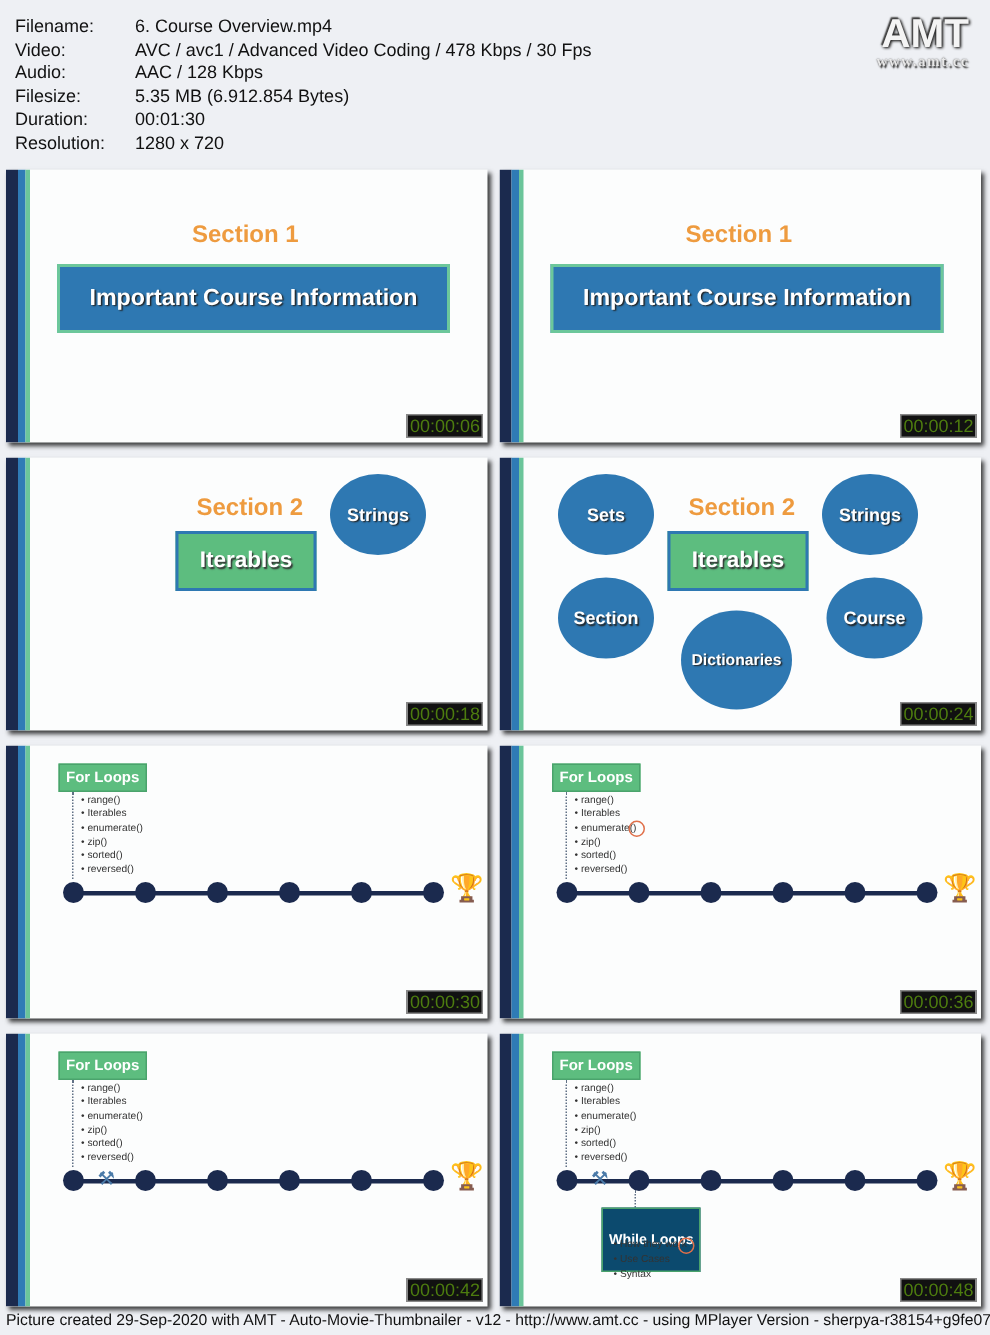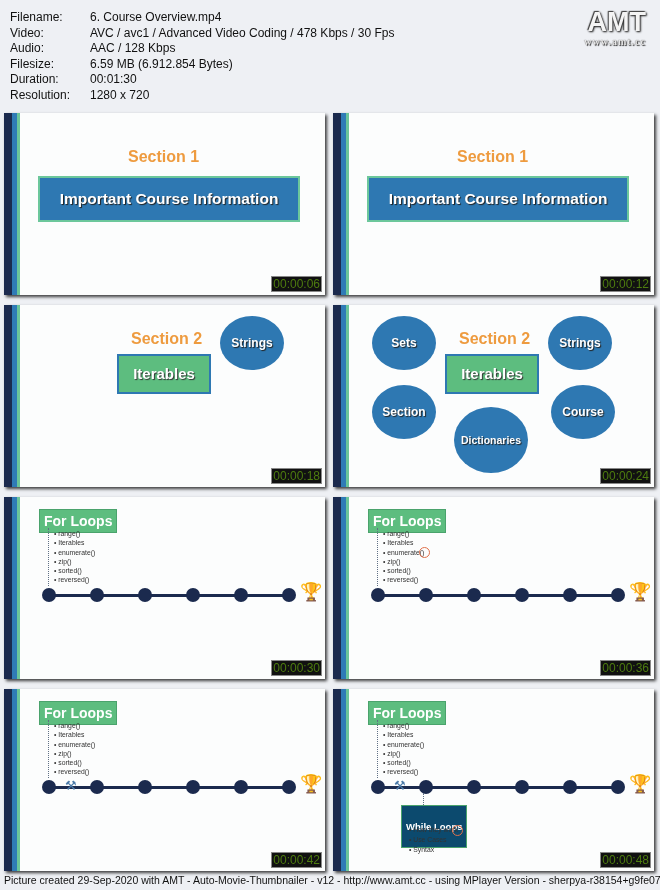--- a/index.html
+++ b/index.html
@@ -12,21 +12,21 @@
   .logo .url{font-size:10px;font-weight:bold;color:#e8e8e8;text-shadow:0 0 1px #444,1px 1px 1px #333;letter-spacing:1px;font-family:Liberation Serif, serif;}
   .thumb{position:absolute;width:321px;height:182px;background:#fcfdfd;box-shadow:2px 2px 3px rgba(0,0,0,0.75);overflow:hidden;}
   .bar1{position:absolute;left:0;top:0;bottom:0;width:8px;background:#1b2a4e;}
   .bar2{position:absolute;left:8px;top:0;bottom:0;width:5px;background:#2f7bb6;}
   .bar3{position:absolute;left:13px;top:0;bottom:0;width:3px;background:#6bc59a;}
   .ts{position:absolute;right:3px;bottom:3px;background:#111;color:#4d7c0f;font-size:12px;padding:0 1px;line-height:14px;border:1px solid #888;font-family:"Liberation Sans",sans-serif;}
   .sec{position:absolute;color:#ee9b3f;font-weight:bold;font-size:16px;}
   .bluebox{position:absolute;background:#2e78b2;border:2px solid #6cc79b;color:#fff;font-weight:bold;font-size:15.5px;text-align:center;text-shadow:1px 1px 1px #222;}
   .greenbox{position:absolute;background:#5dbd7f;border:2px solid #2e78b2;color:#fff;font-weight:bold;font-size:15px;text-align:center;text-shadow:1px 1px 1px #333;}
   .circle{position:absolute;background:#2e78b2;border-radius:50%;color:#fff;font-weight:bold;font-size:12px;display:flex;align-items:center;justify-content:center;text-shadow:1px 1px 1px #222;}
-  .fl{position:absolute;left:35px;top:12px;background:#5dbd7f;color:#fff;font-weight:bold;font-size:14px;padding:3px 4px;border:1px solid #4aa36c;}
+  .fl{position:absolute;left:35px;top:12px;background:#5dbd7f;color:#fff;font-weight:bold;font-size:10px;padding:3px 4px;border:1px solid #4aa36c;}
   .dline{position:absolute;left:44px;top:31px;height:58px;border-left:1px dotted #607085;}
   .list{position:absolute;left:50px;top:32px;font-size:6.8px;line-height:9.3px;color:#333;}
   .list div::before{content:"• ";}
   .tline{position:absolute;left:45px;top:97px;width:240px;height:3px;background:#1b2a4e;}
   .node{position:absolute;top:91px;width:14px;height:14px;border-radius:50%;background:#1b2a4e;}
   .trophy{position:absolute;left:296px;top:84px;font-size:18px;color:#e0a21b;}
   .tools{position:absolute;left:61px;top:89px;font-size:13px;color:#4a7aa8;}
   .wl{position:absolute;left:68px;top:116px;background:#0c4a6e;color:#fff;font-weight:bold;font-size:9.5px;padding:15px 4px;border:1px solid #4aa36c;}
   .wdline{position:absolute;left:90px;top:104px;height:12px;border-left:1px dotted #607085;}
   .wlist{position:absolute;left:76px;top:136px;font-size:6.8px;line-height:10px;color:#333;}
@@ -45,21 +45,21 @@
   <div class="row">
       <span class="k">Video:</span>
       <span>AVC / avc1 / Advanced Video Coding / 478 Kbps / 30 Fps</span>
     </div>
   <div class="row">
       <span class="k">Audio:</span>
       <span>AAC / 128 Kbps</span>
     </div>
   <div class="row">
       <span class="k">Filesize:</span>
-      <span>6.59 MB (6.912.854 Bytes)</span>
+      <span>5.35 MB (6.912.854 Bytes)</span>
     </div>
   <div class="row">
       <span class="k">Duration:</span>
       <span>00:01:30</span>
     </div>
   <div class="row">
       <span class="k">Resolution:</span>
       <span>1280 x 720</span>
     </div>
 </div>

